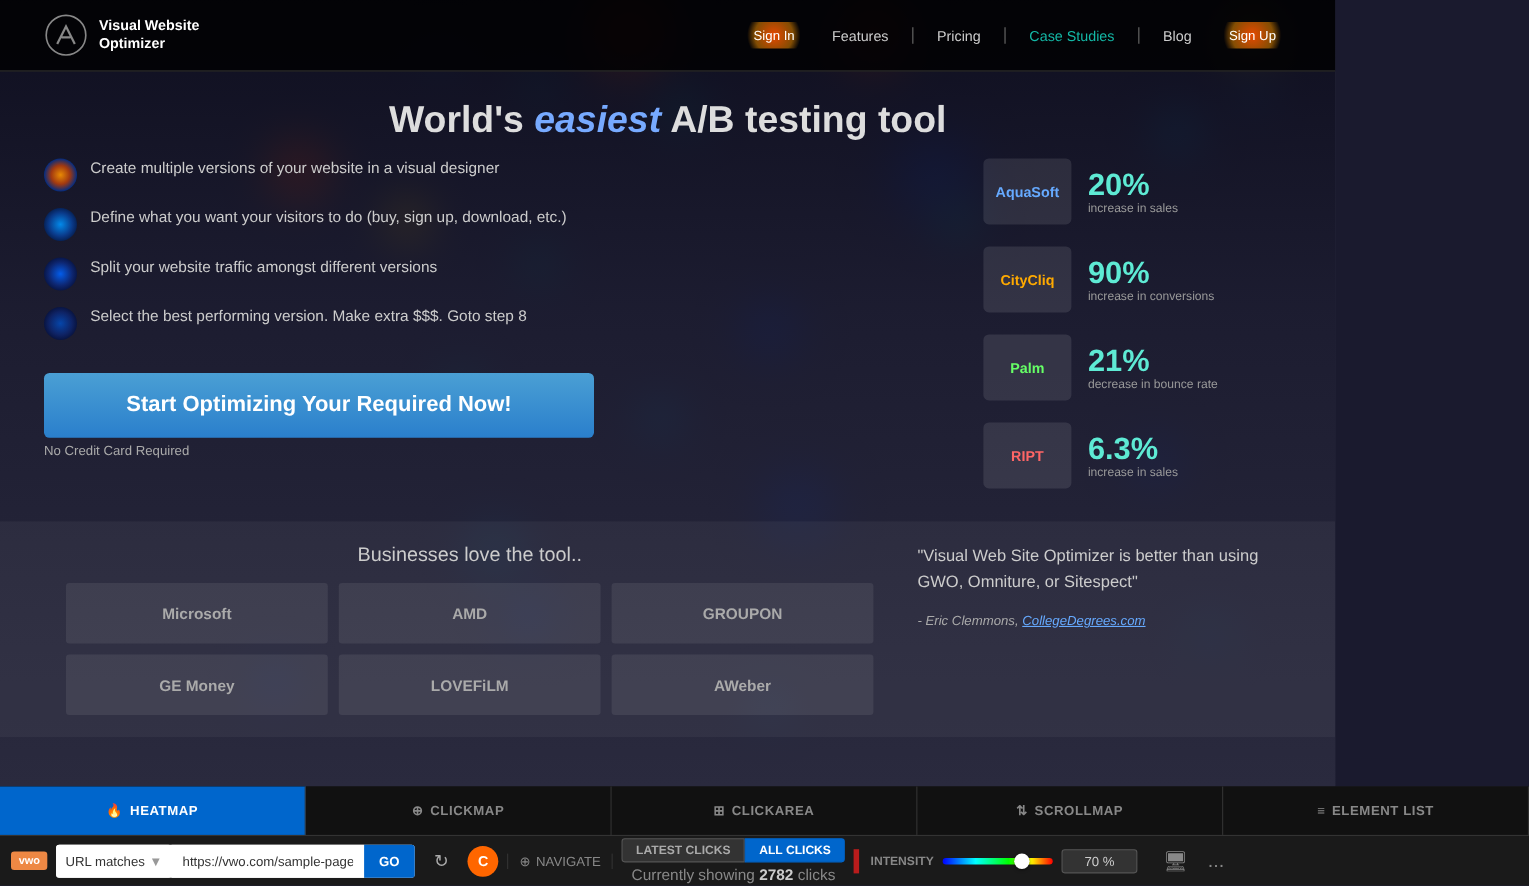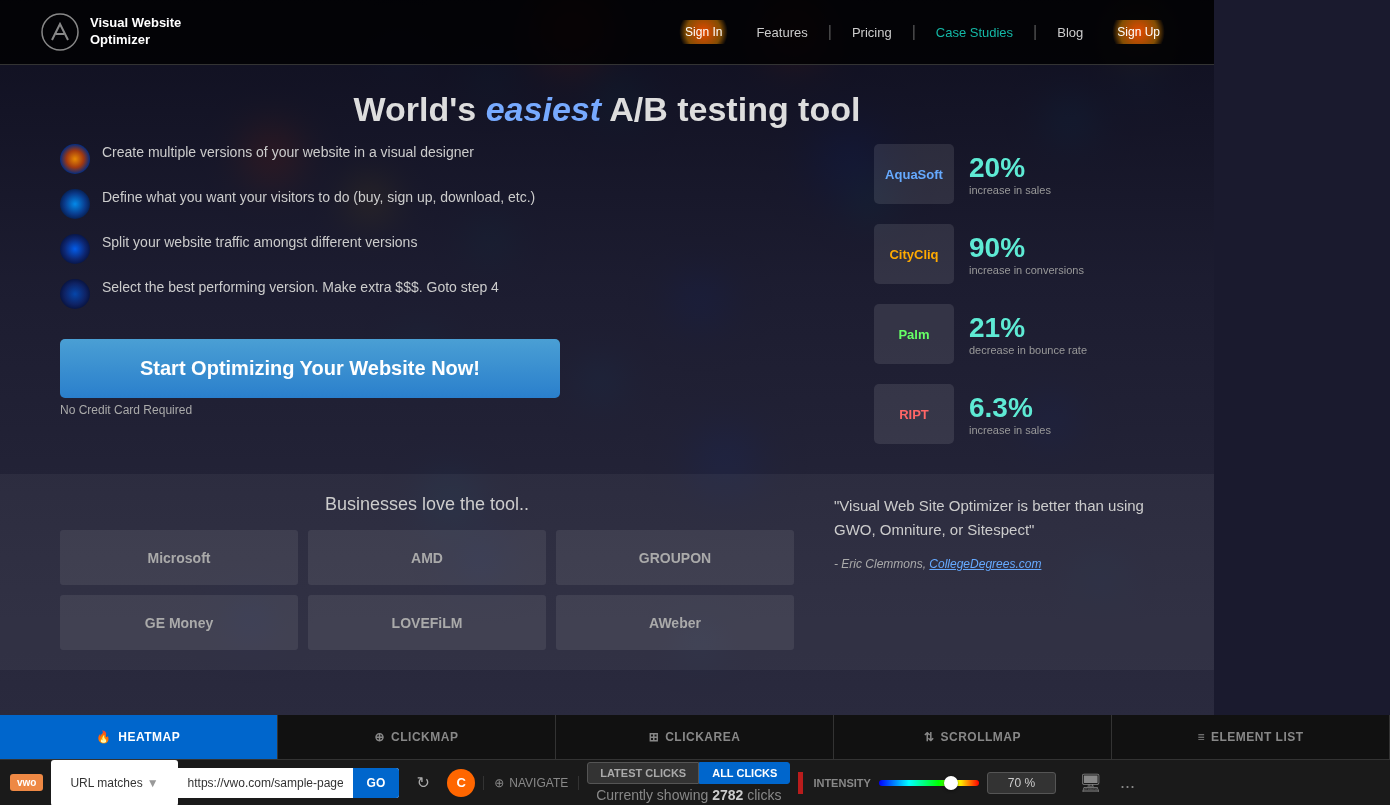--- a/index.html
+++ b/index.html
@@ -280,22 +280,22 @@
       font-weight: bold;
       padding: 3px 7px;
       border-radius: 3px;
     }
 
     .url-dropdown {
       display: flex;
       align-items: center;
       background: #fff;
       border-radius: 3px;
-      height: 46px;
-      padding: 0 19px;
+      height: 30px;
+      padding: 0 8px;
       gap: 4px;
       font-size: 12px;
       cursor: pointer;
       color: #333;
       white-space: nowrap;
     }
 
     .url-dropdown .arrow {
       color: #999;
     }
@@ -518,42 +518,42 @@
       <span style="background:radial-gradient(circle,rgba(255,80,0,0.9) 0%,rgba(255,150,0,0.5) 50%,transparent 70%);padding:5px 14px;border-radius:20px;color:#fff;font-size:12px;cursor:pointer;">Sign Up</span>
     </div>
   </div>
 
   <div style="text-align:center;padding:25px 0 15px;position:relative;z-index:2;">
     <h1 style="color:#ddd;font-size:34px;font-weight:bold;">
       <span>World's </span><em style="font-style:italic;color:#7af;">easiest</em><span> A/B testing tool</span>
     </h1>
   </div>
 
-  <div style="display:flex;padding:0 60px 10px;position:relative;z-index:2;gap:40px;">
+  <div style="display:flex;padding:0 40px 10px;position:relative;z-index:2;gap:40px;">
 
     <div style="flex:1;">
       <ul class="feature-list">
         <li>
           <div class="feature-icon" style="background:radial-gradient(circle,rgba(255,150,0,0.9) 0%,rgba(255,80,0,0.6) 40%,rgba(0,50,150,0.8) 70%,#001 100%);"></div>
           <span>Create multiple versions of your website in a visual designer</span>
         </li>
         <li>
           <div class="feature-icon" style="background:radial-gradient(circle,rgba(0,150,255,0.9) 0%,rgba(0,80,200,0.6) 50%,#001 100%);"></div>
           <span>Define what you want your visitors to do (buy, sign up, download, etc.)</span>
         </li>
         <li>
           <div class="feature-icon" style="background:radial-gradient(circle,rgba(0,100,255,0.9) 0%,rgba(0,50,180,0.5) 50%,#001 100%);"></div>
           <span>Split your website traffic amongst different versions</span>
         </li>
         <li>
           <div class="feature-icon" style="background:radial-gradient(circle,rgba(0,80,200,0.8) 0%,rgba(0,40,150,0.5) 50%,#001 100%);"></div>
-          <span>Select the best performing version. Make extra $$$. Goto step 4</span>
+          <span>Select the best performing version. Make extra $$$. Goto step 8</span>
         </li>
       </ul>
-      <button class="cta-button">Start Optimizing Your Website Now!</button>
+      <button class="cta-button">Start Optimizing Your Required Now!</button>
       <div class="cta-sub">No Credit Card Required</div>
     </div>
 
     <div style="width:280px;">
       <div class="stats-row">
         <div class="brand-logo">
           <span style="color:#6af;font-size:13px;">AquaSoft</span>
         </div>
         <div class="stat-info">
           <div class="pct">20%</div>

